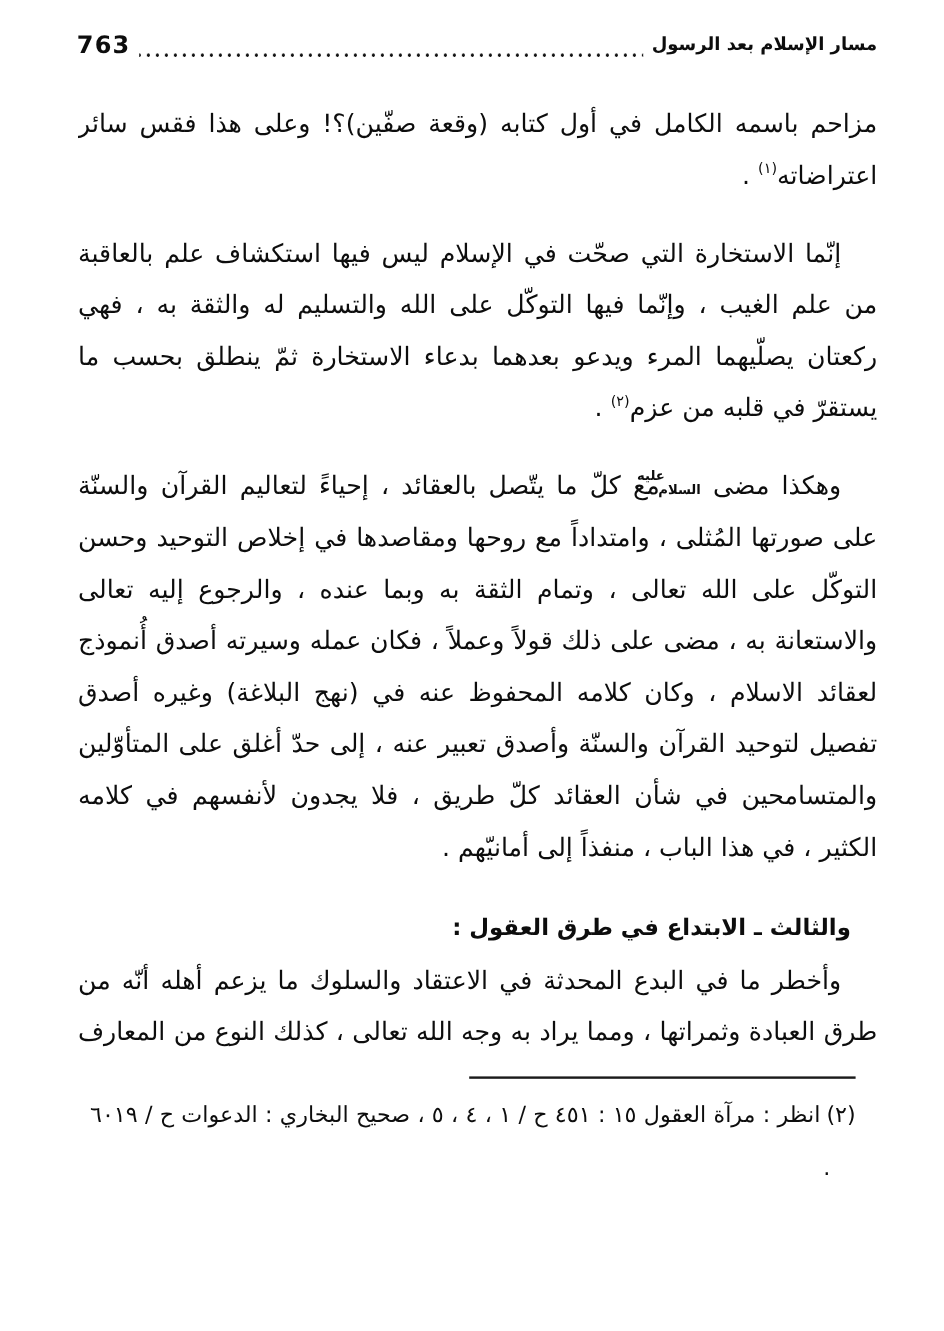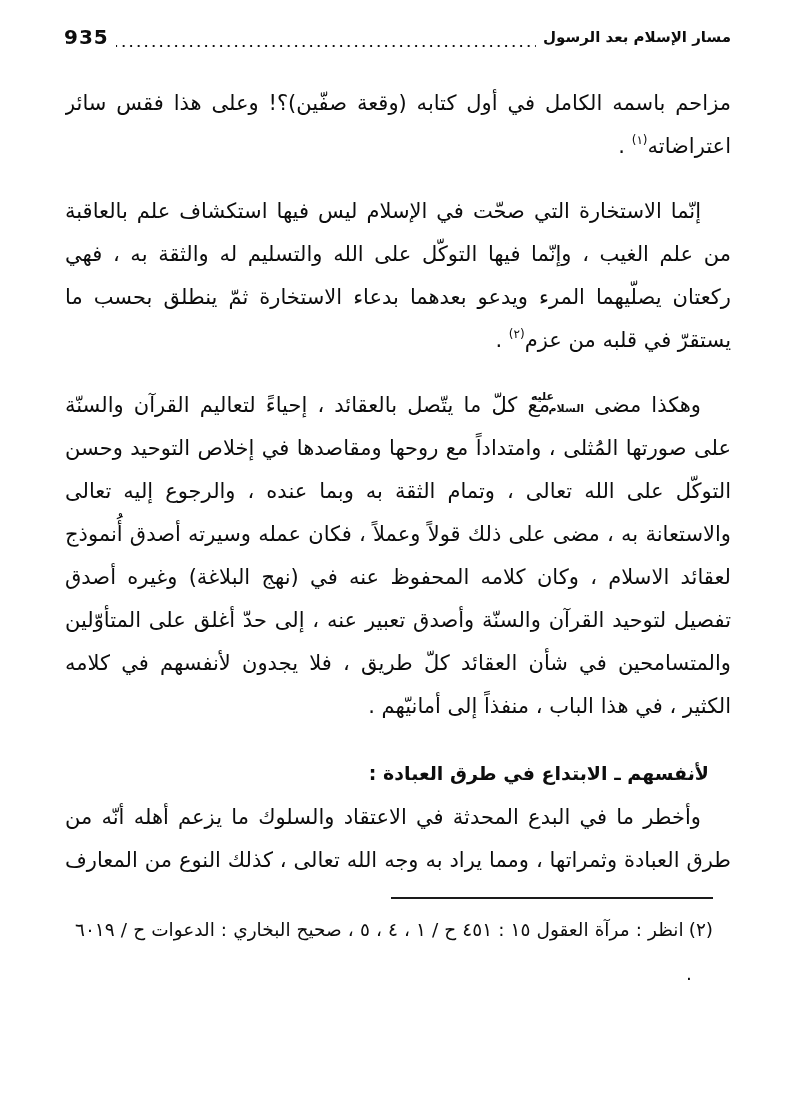--- a/index.html
+++ b/index.html
@@ -117,32 +117,32 @@
   .fn-marker { margin-left: 5px; }
 </style>
 </head>
 <body>
 
 <div class="page">
 
   <header class="running-head">
     <span class="head-title">مسار الإسلام بعد الرسول</span>
     <span class="dot-leader"></span>
-    <span class="page-num">935</span>
+    <span class="page-num">763</span>
   </header>
 
   <main class="body-text">
 
     <p class="para"><span>مزاحم باسمه الكامل في أول كتابه (وقعة صفّين)؟! وعلى هذا فقس سائر اعتراضاته</span><sup class="fnref">(١)</sup><span> .</span></p>
 
     <p class="para indent"><span>إنّما الاستخارة التي صحّت في الإسلام ليس فيها استكشاف علم بالعاقبة من علم الغيب ، وإنّما فيها التوكّل على الله والتسليم له والثقة به ، فهي ركعتان يصلّيهما المرء ويدعو بعدهما بدعاء الاستخارة ثمّ ينطلق بحسب ما يستقرّ في قلبه من عزم</span><sup class="fnref">(٢)</sup><span> .</span></p>
 
     <p class="para indent"><span>وهكذا مضى </span><span class="honorific">عليه السلام</span><span> مع كلّ ما يتّصل بالعقائد ، إحياءً لتعاليم القرآن والسنّة على صورتها المُثلى ، وامتداداً مع روحها ومقاصدها في إخلاص التوحيد وحسن التوكّل على الله تعالى ، وتمام الثقة به وبما عنده ، والرجوع إليه تعالى والاستعانة به ، مضى على ذلك قولاً وعملاً ، فكان عمله وسيرته أصدق أُنموذج لعقائد الاسلام ، وكان كلامه المحفوظ عنه في (نهج البلاغة) وغيره أصدق تفصيل لتوحيد القرآن والسنّة وأصدق تعبير عنه ، إلى حدّ أغلق على المتأوّلين والمتسامحين في شأن العقائد كلّ طريق ، فلا يجدون لأنفسهم في كلامه الكثير ، في هذا الباب ، منفذاً إلى أمانيّهم .</span></p>
 
-    <h2 class="section-heading">لأنفسهم ـ الابتداع في طرق العبادة :</h2>
+    <h2 class="section-heading">والثالث ـ الابتداع في طرق العقول :</h2>
 
     <p class="para indent">وأخطر ما في البدع المحدثة في الاعتقاد والسلوك ما يزعم أهله أنّه من طرق العبادة وثمراتها ، ومما يراد به وجه الله تعالى ، كذلك النوع من المعارف التي</p>
 
   </main>
 
   <div class="fn-rule"></div>
 
   <footer class="footnotes">
     <p class="footnote"><span class="fn-marker">(٢)</span><span>انظر : مرآة العقول ١٥ : ٤٥١ ح / ١ ، ٤ ، ٥ ، صحيح البخاري : الدعوات ح / ٦٠١٩ .</span></p>
   </footer>

